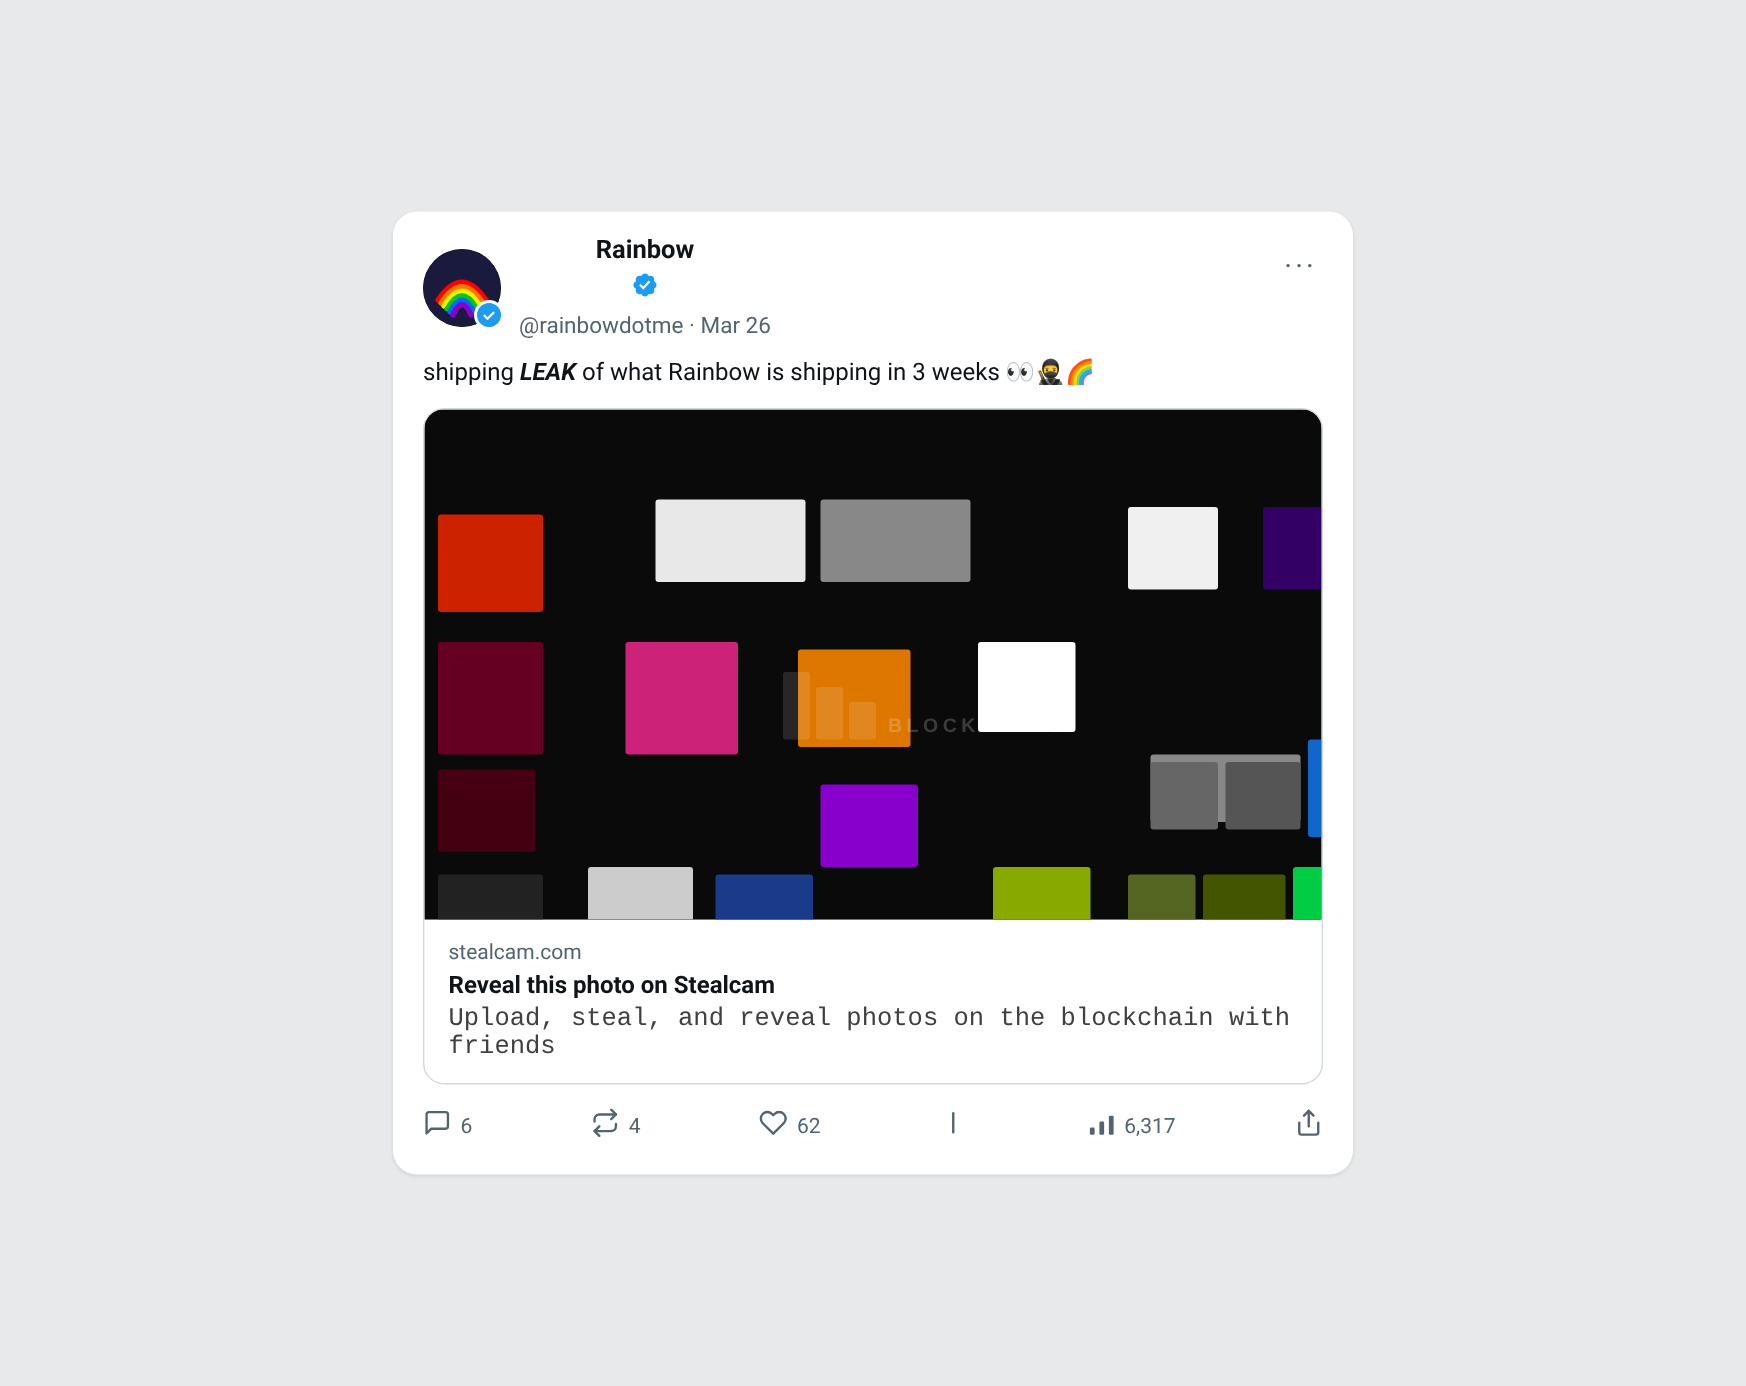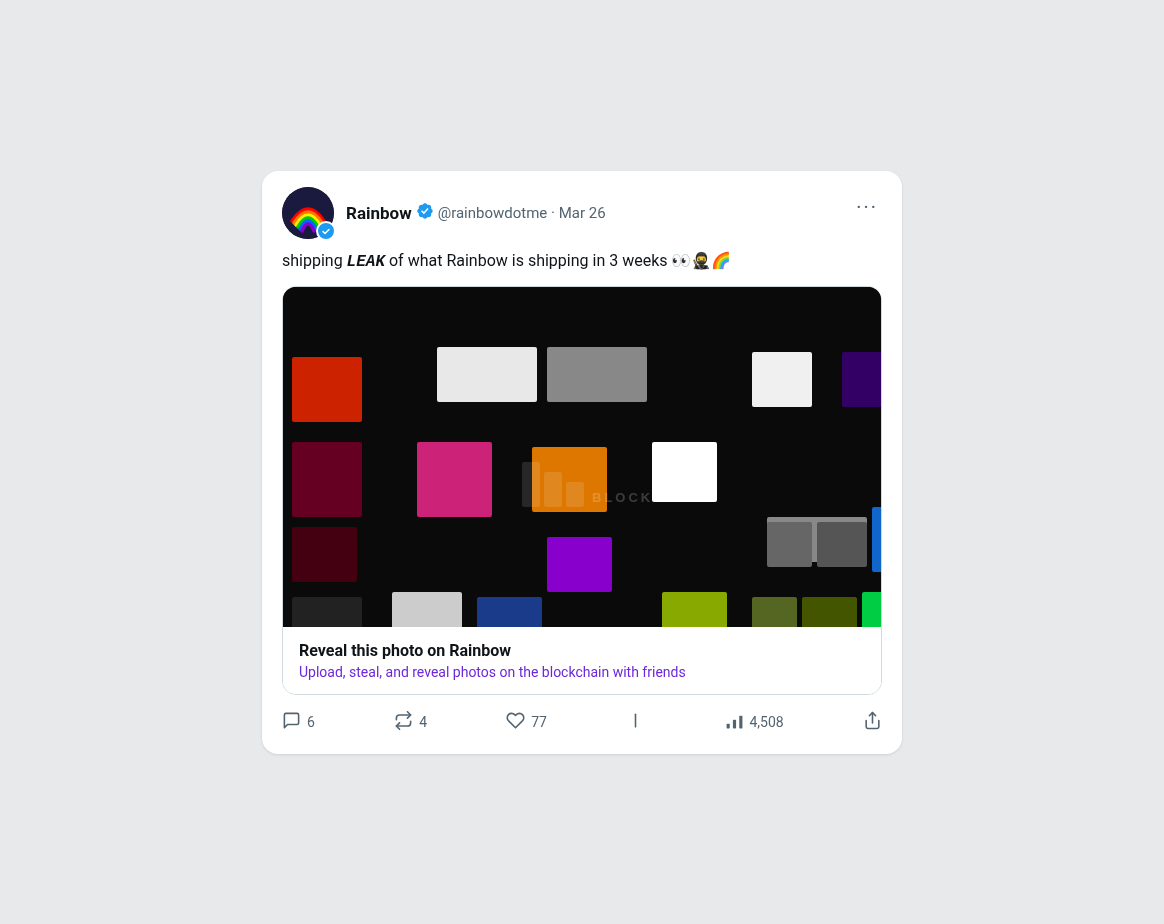--- a/index.html
+++ b/index.html
@@ -62,20 +62,21 @@
     }
     .user-info {
       display: flex;
       flex-direction: column;
     }
     .user-name-row {
       display: flex;
       align-items: center;
       gap: 4px;
       flex-wrap: wrap;
+      flex-direction: column;
     }
     .user-name {
       font-size: 17px;
       font-weight: 700;
       color: #0f1419;
     }
     .verified-icon {
       color: #1d9bf0;
       font-size: 17px;
     }
@@ -94,21 +95,20 @@
     }
     .tweet-body {
       margin-bottom: 12px;
       font-size: 16px;
       color: #0f1419;
       line-height: 1.5;
     }
     .tweet-body .leak {
       font-weight: 700;
       font-style: italic;
-      font-family: Liberation Mono, monospace;
     }
     .tweet-image-container {
       border-radius: 14px;
       overflow: hidden;
       border: 1px solid #cfd9de;
       margin-bottom: 0;
     }
     .tweet-image {
       width: 100%;
       background: #0a0a0a;
@@ -128,22 +128,23 @@
       color: #536471;
       margin-bottom: 4px;
     }
     .link-title {
       font-size: 16px;
       font-weight: 700;
       color: #0f1419;
       margin-bottom: 4px;
     }
     .link-desc {
-      font-size: 14px;
-      color: #6d28d9;
+      font-size: 17px;
+      color: #404040;
+      font-family: Liberation Mono, monospace;
     }
     .tweet-actions {
       display: flex;
       align-items: center;
       justify-content: space-between;
       margin-top: 12px;
       padding: 4px 0;
     }
     .action-item {
       display: flex;
@@ -253,21 +254,22 @@
         <rect x="400" y="355" width="45" height="28" fill="#cccccc" rx="2"></rect>
 
         <rect x="260" y="175" width="18" height="45" fill="rgba(255,255,255,0.12)" rx="2"></rect>
         <rect x="282" y="185" width="18" height="35" fill="rgba(255,255,255,0.12)" rx="2"></rect>
         <rect x="304" y="195" width="18" height="25" fill="rgba(255,255,255,0.12)" rx="2"></rect>
         <text x="330" y="215" font-family="Arial" font-size="13" font-weight="700" fill="rgba(255,255,255,0.2)" letter-spacing="3">BLOCKBEATS</text>
       </svg>
     </div>
 
     <div class="link-preview">
-      <div class="link-title">Reveal this photo on Rainbow</div>
+      <div class="link-domain">stealcam.com</div>
+      <div class="link-title">Reveal this photo on Stealcam</div>
       <div class="link-desc">Upload, steal, and reveal photos on the blockchain with friends</div>
     </div>
   </div>
 
   <div class="tweet-actions">
 
     <div class="action-item">
       <span class="action-icon">
         <svg width="19" height="19" viewBox="0 0 24 24" fill="none" stroke="#536471" stroke-width="2" stroke-linecap="round" stroke-linejoin="round">
           <path d="M21 15a2 2 0 0 1-2 2H7l-4 4V5a2 2 0 0 1 2-2h14a2 2 0 0 1 2 2z"></path>
@@ -287,40 +289,40 @@
       </span>
       <span class="action-count">4</span>
     </div>
 
     <div class="action-item">
       <span class="action-icon">
         <svg width="19" height="19" viewBox="0 0 24 24" fill="none" stroke="#536471" stroke-width="2" stroke-linecap="round" stroke-linejoin="round">
           <path d="M20.84 4.61a5.5 5.5 0 0 0-7.78 0L12 5.67l-1.06-1.06a5.5 5.5 0 0 0-7.78 7.78l1.06 1.06L12 21.23l7.78-7.78 1.06-1.06a5.5 5.5 0 0 0 0-7.78z"></path>
         </svg>
       </span>
-      <span class="action-count">77</span>
+      <span class="action-count">62</span>
     </div>
 
     <div class="action-item">
       <span class="action-icon">
         <svg width="19" height="19" viewBox="0 0 24 24" fill="none" stroke="#536471" stroke-width="2" stroke-linecap="round" stroke-linejoin="round">
           <line x1="12" y1="4" x2="12" y2="20"></line>
         </svg>
       </span>
     </div>
 
     <div class="action-item">
       <span class="action-icon">
         <svg width="19" height="19" viewBox="0 0 24 24" fill="#536471">
           <rect x="2" y="16" width="4" height="6" rx="1"></rect>
           <rect x="10" y="11" width="4" height="11" rx="1"></rect>
           <rect x="18" y="6" width="4" height="16" rx="1"></rect>
         </svg>
       </span>
-      <span class="action-count">4,508</span>
+      <span class="action-count">6,317</span>
     </div>
 
     <div class="action-item">
       <span class="action-icon">
         <svg width="19" height="19" viewBox="0 0 24 24" fill="none" stroke="#536471" stroke-width="2" stroke-linecap="round" stroke-linejoin="round">
           <path d="M4 12v8a2 2 0 0 0 2 2h12a2 2 0 0 0 2-2v-8"></path>
           <polyline points="16 6 12 2 8 6"></polyline>
           <line x1="12" y1="2" x2="12" y2="15"></line>
         </svg>
       </span>

